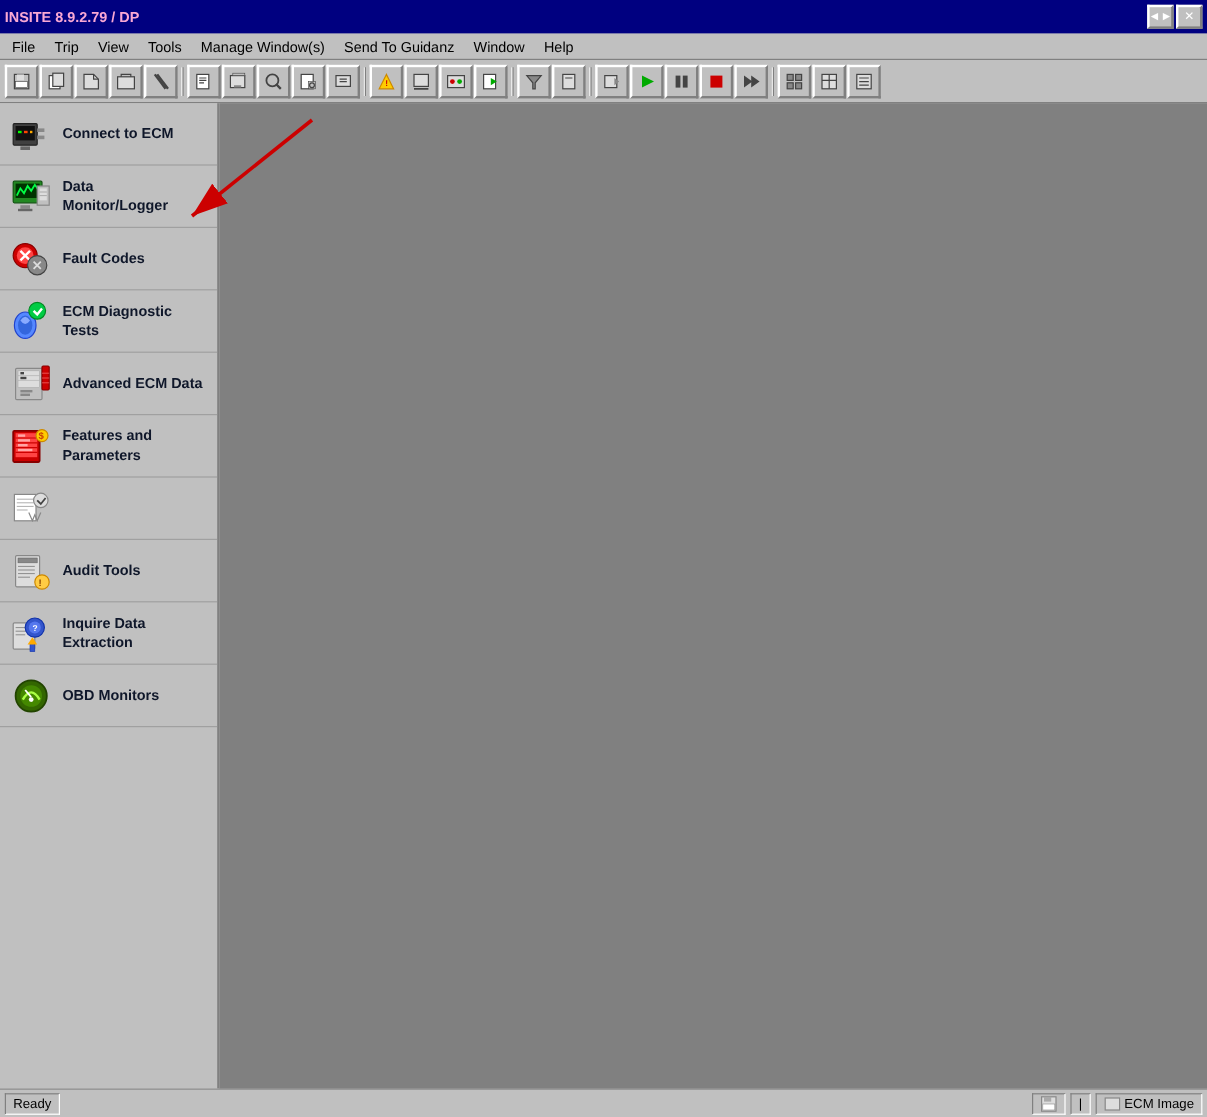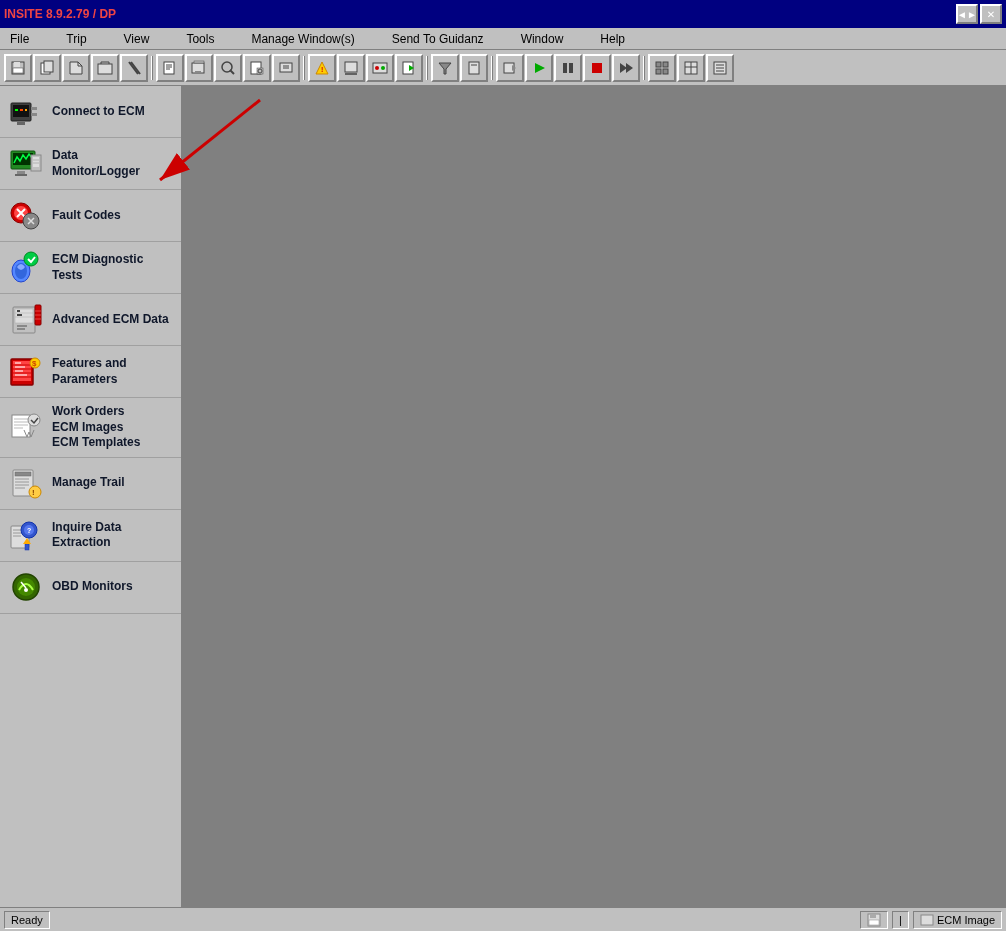--- a/index.html
+++ b/index.html
@@ -19,21 +19,21 @@
       color: white;
       height: 28px;
       display: flex;
       align-items: center;
       justify-content: space-between;
       padding: 0 4px;
     }
     #title-text {
       font-size: 12px;
       font-weight: bold;
-      color: #ef4444;
+      color: #f9a8d4;
     }
     #title-controls {
       display: flex;
       gap: 2px;
     }
     .title-btn {
       width: 22px;
       height: 20px;
       background: #c0c0c0;
       border: 2px solid;
@@ -46,21 +46,20 @@
     }
 
     
     #menu-bar {
       background: #c0c0c0;
       height: 22px;
       display: flex;
       align-items: center;
       border-bottom: 1px solid #808080;
       padding: 0 2px;
-      gap: 21px;
     }
     .menu-item {
       padding: 2px 8px;
       font-size: 12px;
       cursor: pointer;
     }
 
     
     #toolbar {
       background: #c0c0c0;
@@ -471,38 +470,37 @@
           <rect x="3" y="5" width="18" height="22" fill="#fff" stroke="#888" stroke-width="1"></rect>
           <line x1="5" y1="9" x2="19" y2="9" stroke="#aaa" stroke-width="0.8"></line>
           <line x1="5" y1="12" x2="19" y2="12" stroke="#aaa" stroke-width="0.8"></line>
           <line x1="5" y1="15" x2="19" y2="15" stroke="#aaa" stroke-width="0.8"></line>
           <line x1="5" y1="18" x2="14" y2="18" stroke="#aaa" stroke-width="0.8"></line>
           <path d="M15 20 L18 27 L20 22 L22 27 L25 20" fill="none" stroke="#888" stroke-width="1"></path>
           <circle cx="25" cy="10" r="6" fill="#ddd" stroke="#888" stroke-width="1"></circle>
           <path d="M22 10 L25 13 L29 8" fill="none" stroke="#444" stroke-width="1.5"></path>
         </svg>
       </div>
-      <span class="sidebar-label">Work Orders<br>ECM Images<br>ECM Templates</span>
     </div>
 
 
     <div class="sidebar-item">
       <div class="sidebar-icon">
         <svg width="34" height="34" viewBox="0 0 34 34">
           <rect x="4" y="4" width="20" height="26" fill="#ddd" stroke="#888" stroke-width="1" rx="1"></rect>
           <rect x="6" y="6" width="16" height="4" fill="#888" stroke="#666" stroke-width="0.5"></rect>
           <line x1="6" y1="13" x2="20" y2="13" stroke="#888" stroke-width="0.8"></line>
           <line x1="6" y1="16" x2="20" y2="16" stroke="#888" stroke-width="0.8"></line>
           <line x1="6" y1="19" x2="20" y2="19" stroke="#888" stroke-width="0.8"></line>
           <line x1="6" y1="22" x2="16" y2="22" stroke="#888" stroke-width="0.8"></line>
           <circle cx="26" cy="26" r="6" fill="#ffcc44" stroke="#cc8800" stroke-width="1"></circle>
           <text x="23" y="29" font-size="8" fill="#884400" font-weight="bold">!</text>
         </svg>
       </div>
-      <span class="sidebar-label">Manage Trail</span>
+      <span class="sidebar-label">Audit Tools</span>
     </div>
 
     <div class="sidebar-item">
       <div class="sidebar-icon">
         <svg width="34" height="34" viewBox="0 0 34 34">
           <rect x="2" y="8" width="18" height="22" fill="#ddd" stroke="#888" stroke-width="1" rx="1"></rect>
           <line x1="4" y1="12" x2="18" y2="12" stroke="#888" stroke-width="0.8"></line>
           <line x1="4" y1="15" x2="18" y2="15" stroke="#888" stroke-width="0.8"></line>
           <line x1="4" y1="18" x2="12" y2="18" stroke="#888" stroke-width="0.8"></line>
           <circle cx="20" cy="12" r="8" fill="#3355cc" stroke="#1133aa" stroke-width="1"></circle>

